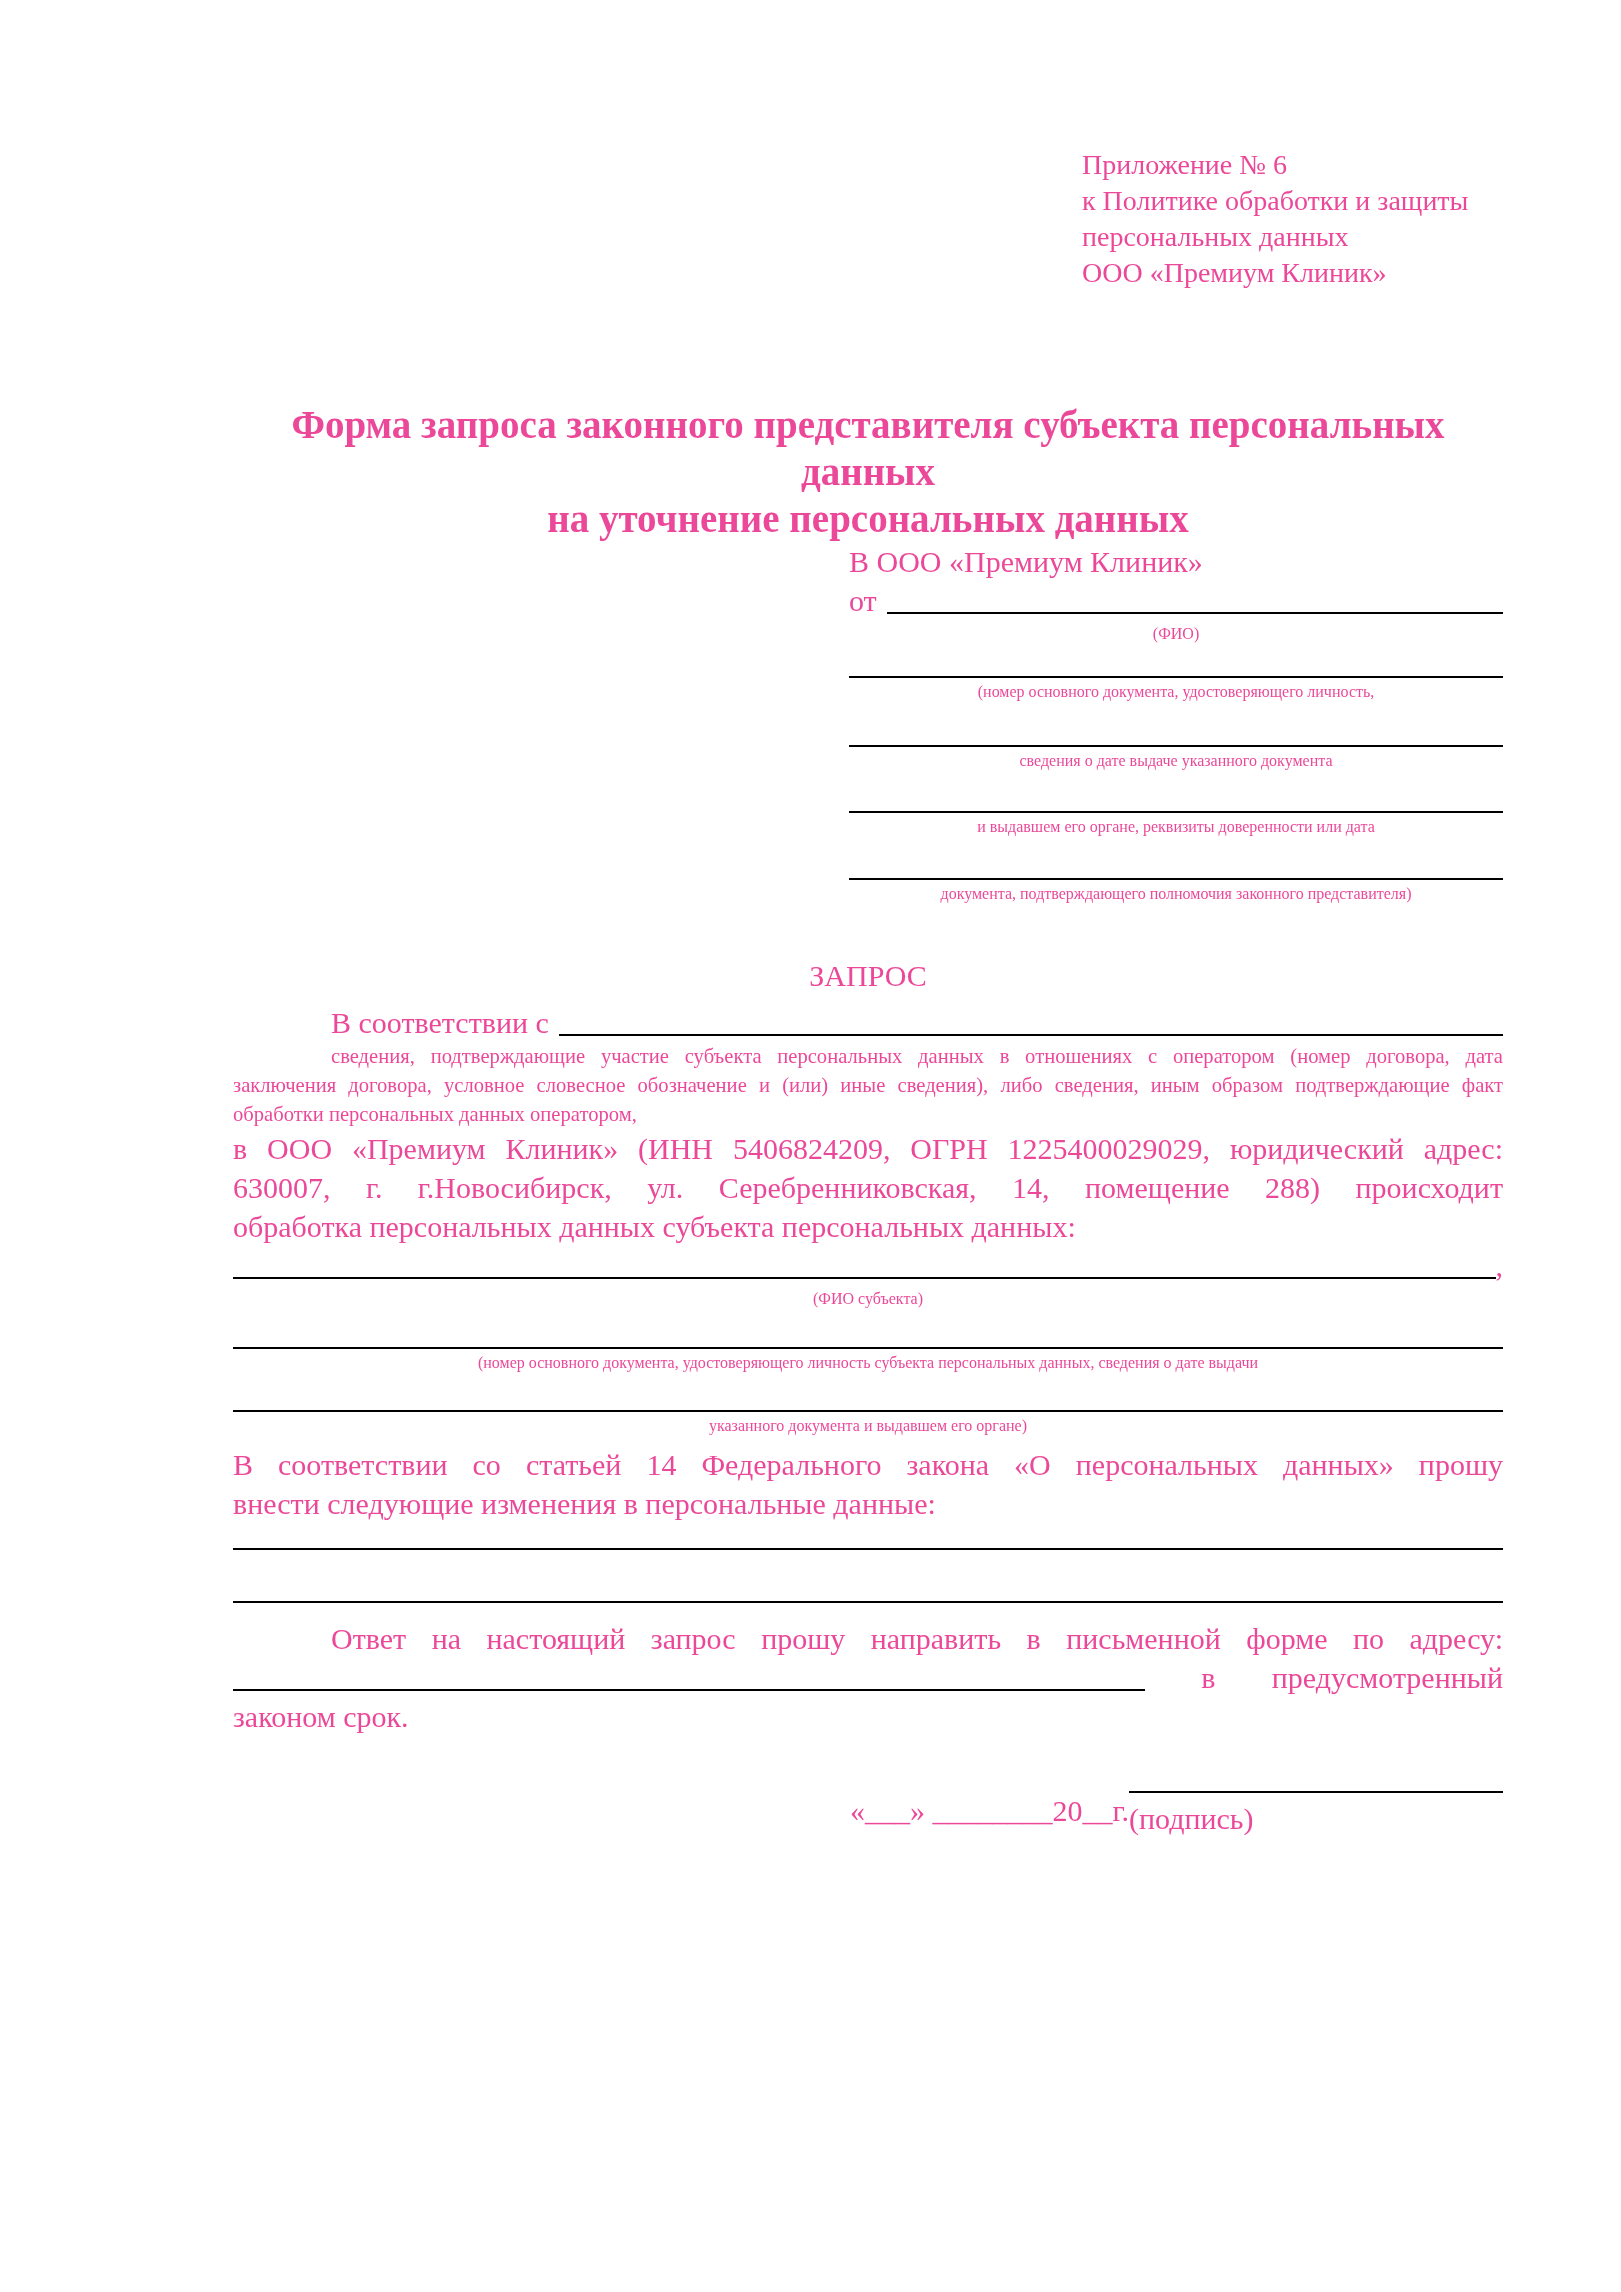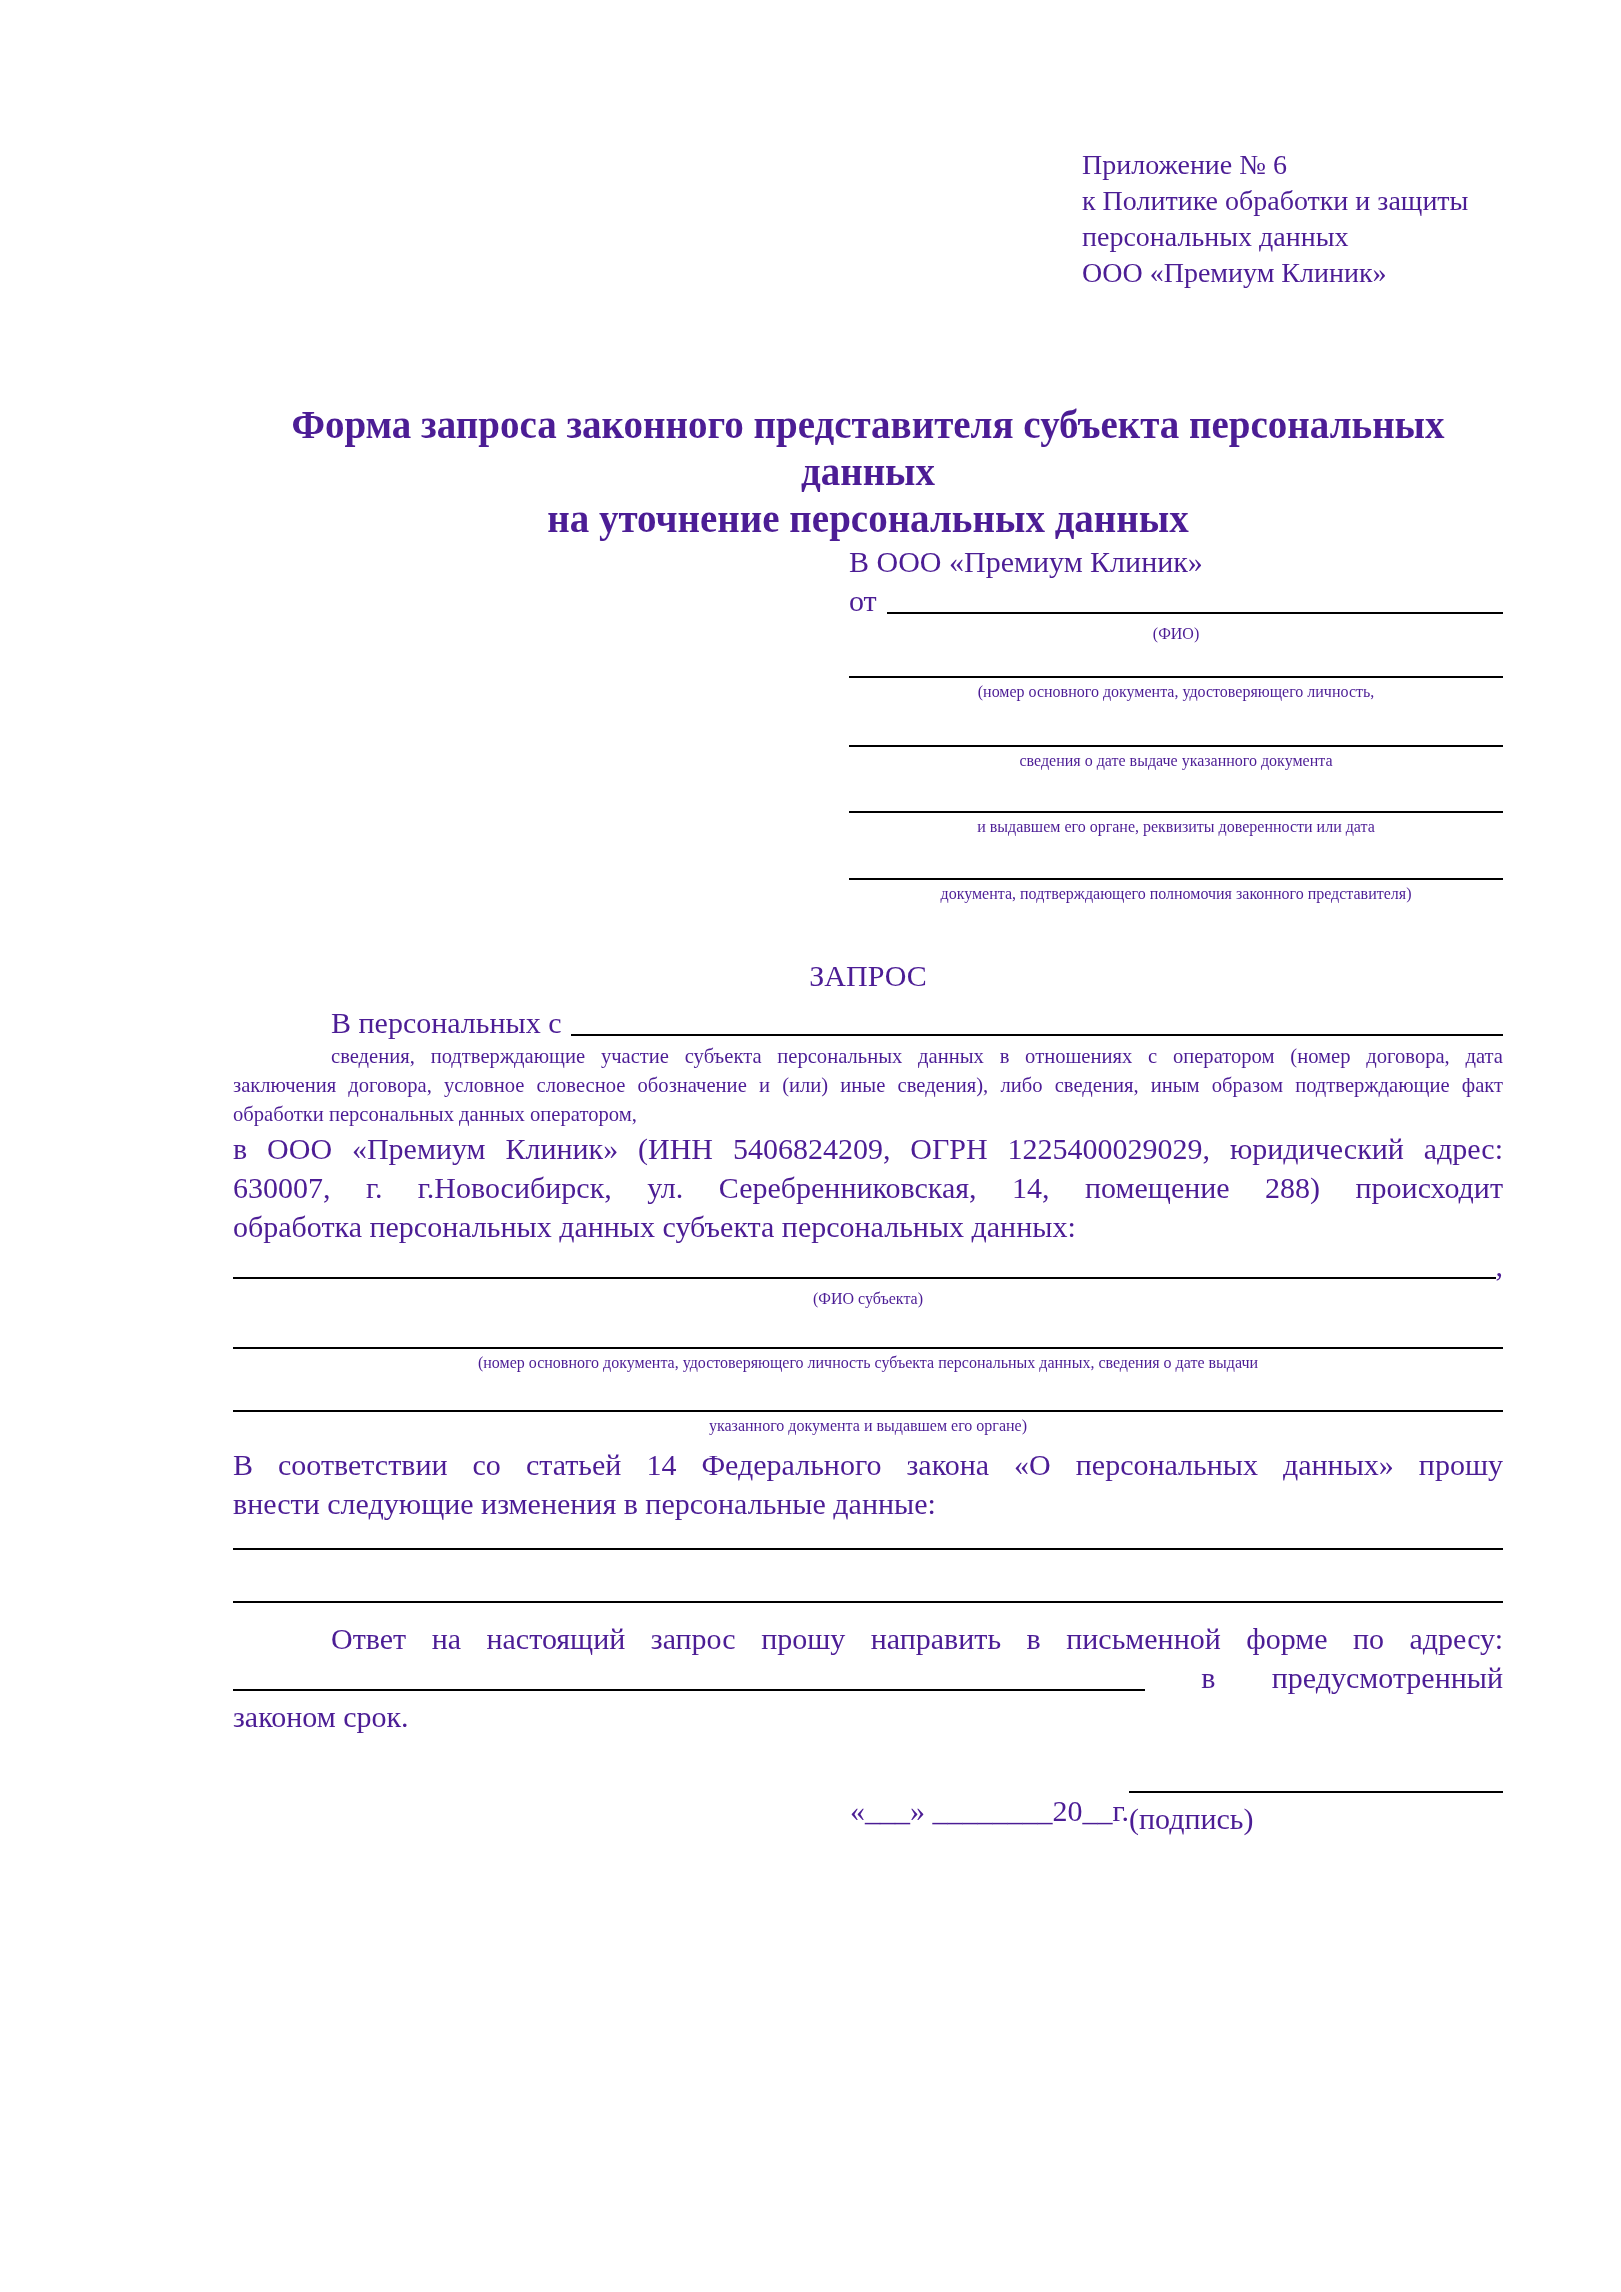--- a/index.html
+++ b/index.html
@@ -2,21 +2,21 @@
 <html><head>
 <meta charset="utf-8">
 <style>
   html, body { margin: 0; padding: 0; background: #e8e8e8; }
   .page {
     position: relative;
     width: 1621px;
     height: 2293px;
     margin: 0 auto;
     background: #ffffff;
-    color: #4c1d95;
+    color: #ec4899;
     box-sizing: border-box;
     padding: 0 118px 0 233px;
     overflow: hidden;
     font-family: "Liberation Serif", "DejaVu Serif", serif;
     font-size: 30px;
     line-height: 39px;
   }
   
   .doc-header { margin-top: 147px; margin-left: 849px; font-size: 28px; line-height: 36px; }
   
@@ -75,21 +75,21 @@
     <div class="cap">сведения о дате выдаче указанного документа</div>
     <div class="blank h38"></div>
     <div class="cap">и выдавшем его органе, реквизиты доверенности или дата</div>
     <div class="blank h38"></div>
     <div class="cap">документа, подтверждающего полномочия законного представителя)</div>
   </div>
 
   <div class="heading">ЗАПРОС</div>
 
   <div class="row intro-row">
-    <span>В персональных с</span>
+    <span>В соответствии с</span>
     <span class="fill"></span>
   </div>
 
   <div class="footnote">
     <div class="jl ind">сведения, подтверждающие участие субъекта персональных данных в отношениях с оператором (номер договора, дата</div>
     <div class="jl">заключения договора, условное словесное обозначение и (или) иные сведения), либо сведения, иным образом подтверждающие факт</div>
     <div>обработки персональных данных оператором,</div>
   </div>
 
   <div class="para">

